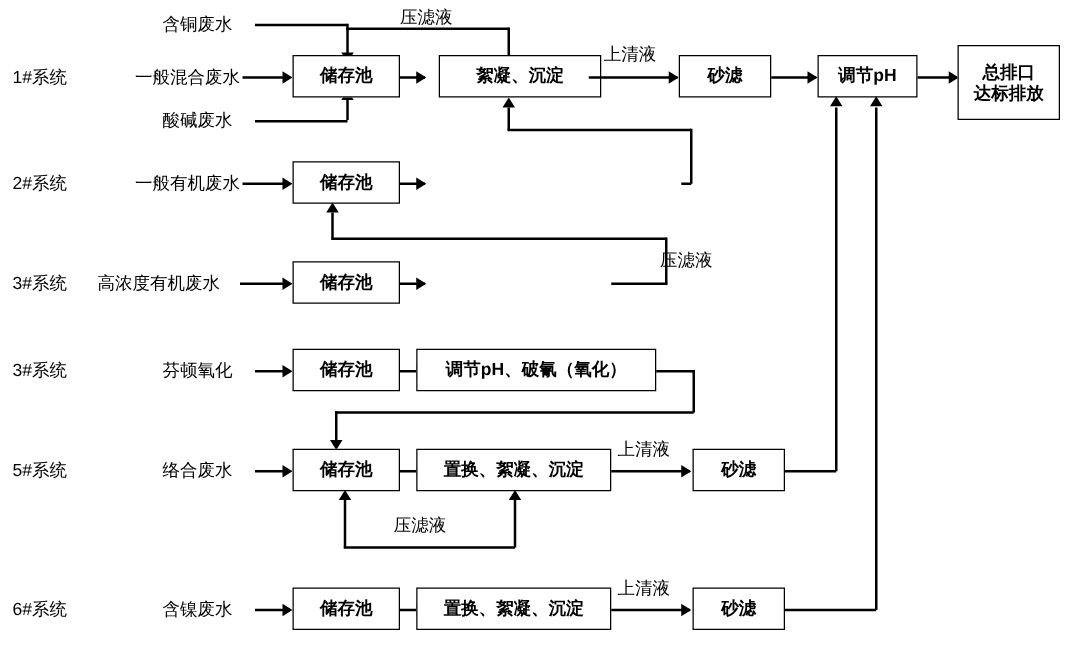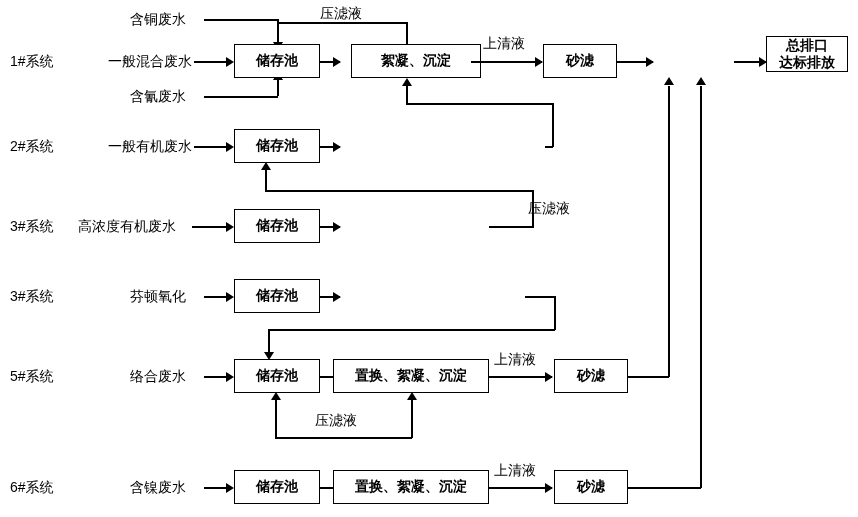--- a/index.html
+++ b/index.html
@@ -51,21 +51,21 @@
 </style>
 </head>
 <body>
 
 <div id="root">
 
   <div class="lbl sys" style="left:10px;top:53px;">1#系统</div>
 
   <div class="lbl" style="left:130px;top:11px;">含铜废水</div>
   <div class="lbl" style="left:108px;top:53px;">一般混合废水</div>
-  <div class="lbl" style="left:130px;top:88px;">含氰废水</div>
+  <div class="lbl" style="left:130px;top:88px;">酸碱废水</div>
 
   <div class="h" style="left:204px;top:19px;width:74px;"></div>
   <div class="v" style="left:277px;top:19px;height:25px;"></div>
   <div class="ar ar-d" style="left:273px;top:42px;"></div>
 
   <div class="h" style="left:194px;top:61px;width:38px;"></div>
   <div class="ar ar-r" style="left:226px;top:57px;"></div>
 
   <div class="h" style="left:204px;top:96px;width:74px;"></div>
   <div class="v" style="left:277px;top:78px;height:18px;"></div>
@@ -84,25 +84,26 @@
 
   <div class="lbl" style="left:483px;top:35px;">上清液</div>
   <div class="h" style="left:471px;top:61px;width:71px;"></div>
   <div class="ar ar-r" style="left:535px;top:57px;"></div>
 
   <div class="box" style="left:543px;top:44px;width:74px;height:34px;">砂滤</div>
 
   <div class="h" style="left:617px;top:61px;width:36px;"></div>
   <div class="ar ar-r" style="left:646px;top:57px;"></div>
 
+  <div class="box" style="left:654px;top:44px;width:80px;height:34px;">调节pH</div>
 
   <div class="h" style="left:734px;top:61px;width:32px;"></div>
   <div class="ar ar-r" style="left:759px;top:57px;"></div>
 
-  <div class="box two-line" style="left:766px;top:36px;width:82px;height:36px;">
+  <div class="box two-line" style="left:766px;top:36px;width:82px;height:60px;">
     <span>总排口</span>
     <span>达标排放</span>
   </div>
 
   <div class="lbl sys" style="left:10px;top:138px;">2#系统</div>
   <div class="lbl" style="left:108px;top:138px;">一般有机废水</div>
 
   <div class="h" style="left:194px;top:146px;width:38px;"></div>
   <div class="ar ar-r" style="left:226px;top:142px;"></div>
 
@@ -141,20 +142,21 @@
   <div class="lbl" style="left:130px;top:288px;">芬顿氧化</div>
 
   <div class="h" style="left:204px;top:296px;width:28px;"></div>
   <div class="ar ar-r" style="left:226px;top:292px;"></div>
 
   <div class="box" style="left:234px;top:279px;width:86px;height:34px;">储存池</div>
 
   <div class="h" style="left:320px;top:296px;width:20px;"></div>
   <div class="ar ar-r" style="left:333px;top:292px;"></div>
 
+  <div class="box" style="left:333px;top:279px;width:192px;height:34px;">调节pH、破氰（氧化）</div>
 
   <div class="h" style="left:525px;top:296px;width:30px;"></div>
   <div class="v" style="left:554px;top:296px;height:34px;"></div>
   <div class="h" style="left:268px;top:329px;width:287px;"></div>
   <div class="v" style="left:268px;top:329px;height:25px;"></div>
   <div class="ar ar-d" style="left:264px;top:352px;"></div>
 
   <div class="lbl sys" style="left:10px;top:368px;">5#系统</div>
   <div class="lbl" style="left:130px;top:368px;">络合废水</div>
 

